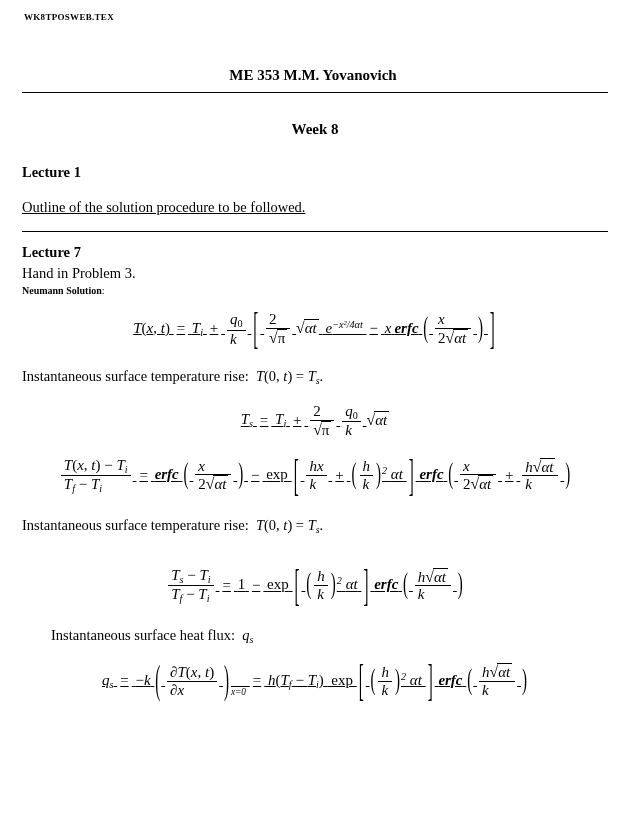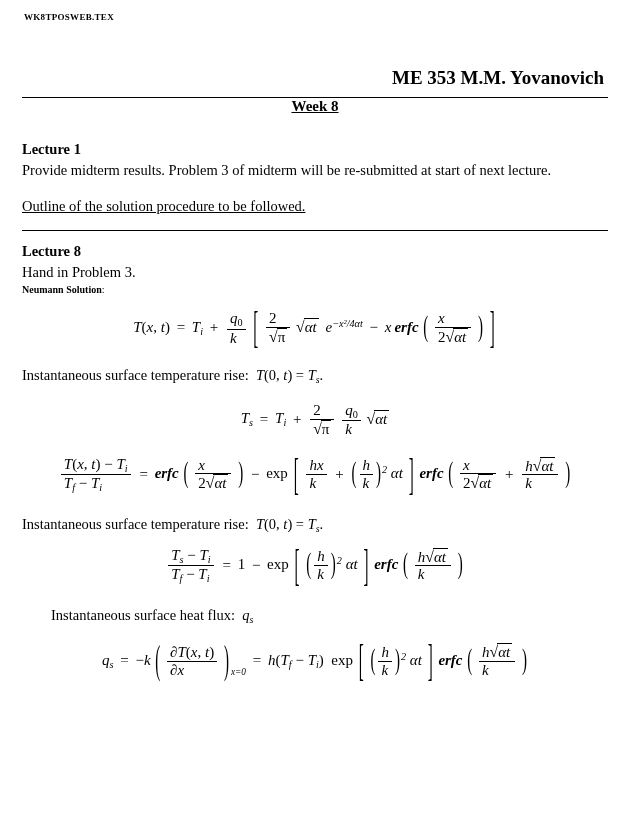--- a/index.html
+++ b/index.html
@@ -23,41 +23,41 @@
     padding: 10px 22px 0 22px;
   }
   .filetag {
     font-family: "Liberation Serif", serif;
     font-weight: bold;
     font-size: 9px;
     letter-spacing: 0.3px;
     margin: 2px 0 0 2px;
   }
   .course-head {
-    text-align: right;
-    font-weight: bold;
-    font-size: 19px;
+    text-align: center;
+    font-weight: bold;
+    font-size: 15px;
     margin-top: 45px;
     margin-right: 4px;
   }
   .rule {
     border: none;
     border-top: 1.6px solid #000;
     margin: 8px 0 0 0;
     height: 0;
   }
   .rule.thin {
     border-top: 1.4px solid #000;
     margin-top: 14px;
   }
   .week-title {
     text-align: center;
     font-weight: bold;
     font-size: 15px;
-    text-decoration: underline;
+    margin-top: 28px;
   }
   .section-title {
     font-weight: bold;
     font-size: 14.5px;
     margin-top: 26px;
   }
   .para {
     font-size: 14.5px;
     line-height: 1.38;
     margin-top: 2px;
@@ -67,20 +67,21 @@
   .subhead {
     font-size: 10px;
     margin-top: 2px;
   }
   .subhead b { font-weight: bold; }
   .eq {
     text-align: center;
     margin: 16px 0 0 0;
     font-size: 15px;
     line-height: 1.1;
+    text-decoration: underline;
   }
   
   .mi { font-family: "Liberation Serif", serif; font-style: italic; }
   .mb { font-family: "Liberation Serif", serif; font-weight: bold; font-style: italic;}
   .mr { font-family: "Liberation Serif", serif; font-style: normal; }
   .sub {
     font-size: 0.68em;
     vertical-align: -0.28em;
     font-style: italic;
   }
@@ -145,26 +146,25 @@
 
   <div class="filetag">WK8TPOSWEB.TEX</div>
 
   <div class="course-head">ME 353 M.M. Yovanovich</div>
 
   <hr class="rule">
 
   <div class="week-title">Week 8</div>
 
   <div class="section-title">Lecture 1</div>
-  <div class="para">Provide midterm results. Problem 3 of midterm will be re-submitted at start of next lecture.</div>
   <div class="para tight">Outline of the solution procedure to be followed.</div>
 
   <hr class="rule thin">
 
-  <div class="section-title" style="margin-top:12px;">Lecture 8</div>
+  <div class="section-title" style="margin-top:12px;">Lecture 7</div>
   <div class="para">Hand in Problem 3.</div>
 
   <div class="subhead">
     <b>Neumann Solution</b><span>:</span>
   </div>
 
   <div class="eq">
     <span class="mi">T</span><span class="mr">(</span><span class="mi">x</span><span class="mr">,&nbsp;</span><span class="mi">t</span><span class="mr">)</span>
     <span class="op mr">=</span>
     <span class="mi">T</span><span class="sub">i</span>
@@ -222,21 +222,21 @@
     <span class="op mr">+</span>
     <span class="frac"><span class="num"><span class="mi">h</span><span class="radsign">√</span><span class="sqrt"><span class="mi">αt</span></span></span><span class="den"><span class="mi">k</span></span></span>
     <span class="paren mr">)</span>
   </div>
 
   <div class="para" style="margin-top:20px;">
     <span>Instantaneous surface temperature rise:</span>
     <span class="mi">&nbsp;T</span><span class="mr">(0,&nbsp;</span><span class="mi">t</span><span class="mr">)&nbsp;=&nbsp;</span><span class="mi">T</span><span class="sub">s</span><span class="mr">.</span>
   </div>
 
-  <div class="eq" style="margin-top:12px;">
+  <div class="eq" style="margin-top:31px;">
     <span class="frac">
       <span class="num"><span class="mi">T</span><span class="sub">s</span><span class="mr">&nbsp;−&nbsp;</span><span class="mi">T</span><span class="sub">i</span></span>
       <span class="den"><span class="mi">T</span><span class="sub">f</span><span class="mr">&nbsp;−&nbsp;</span><span class="mi">T</span><span class="sub">i</span></span>
     </span>
     <span class="op mr">=</span>
     <span class="mr">1</span>
     <span class="op mr">−</span>
     <span class="mr">exp</span>
     <span class="brack big mr">[</span>
     <span class="paren mr">(</span><span class="frac"><span class="num"><span class="mi">h</span></span><span class="den"><span class="mi">k</span></span></span><span class="paren mr">)</span><span class="sup">2</span>

